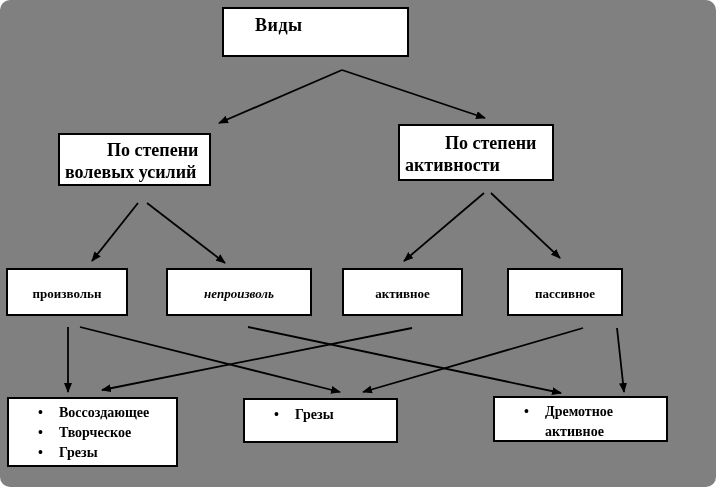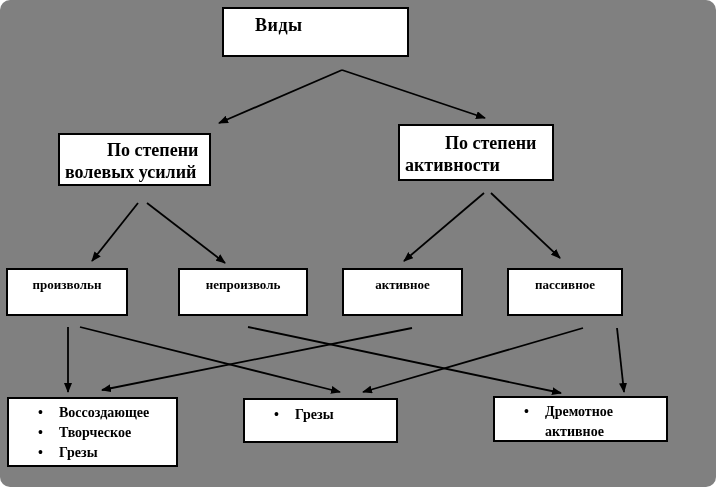--- a/index.html
+++ b/index.html
@@ -23,23 +23,23 @@
   }
   
   .box-root{left:222px;top:7px;width:187px;height:50px;font-size:18px;letter-spacing:.5px;padding:6px 4px 0 5px;}
   .box-root .l1{margin-left:26px;}
   
   .box-effort{left:58px;top:133px;width:153px;height:53px;font-size:18px;padding:4px 2px 0 5px;line-height:22px;}
   .box-effort .l1{margin-left:42px;}
   .box-activity{left:398px;top:124px;width:156px;height:57px;font-size:18px;padding:6px 2px 0 5px;line-height:22px;}
   .box-activity .l1{margin-left:40px;}
   
-  .lvl3{height:48px;font-size:13px;text-align:center;padding-top:7px;line-height:16px;}
+  .lvl3{height:48px;font-size:13px;text-align:center;padding-top:16px;line-height:16px;}
   .box-voluntary{left:6px;top:268px;width:122px;}
-  .box-involuntary{left:178px;top:268px;width:130px;}
+  .box-involuntary{left:166px;top:268px;width:146px;font-style:italic;}
   .box-active{left:342px;top:268px;width:121px;}
   .box-passive{left:507px;top:268px;width:116px;}
   
   .bullet-box{font-size:14px;line-height:20px;}
   .box-recreating{left:7px;top:397px;width:171px;height:70px;padding-top:4px;}
   .box-daydreams{left:243px;top:398px;width:155px;height:45px;padding-top:5px;}
   .box-drowsy{left:493px;top:396px;width:175px;height:46px;padding-top:4px;}
   .bullet-box ul{list-style:none;margin:0;padding:0;}
   .bullet-box li{position:relative;padding-left:50px;padding-right:4px;}
   .bullet-box .bullet{position:absolute;left:29px;top:0;}

